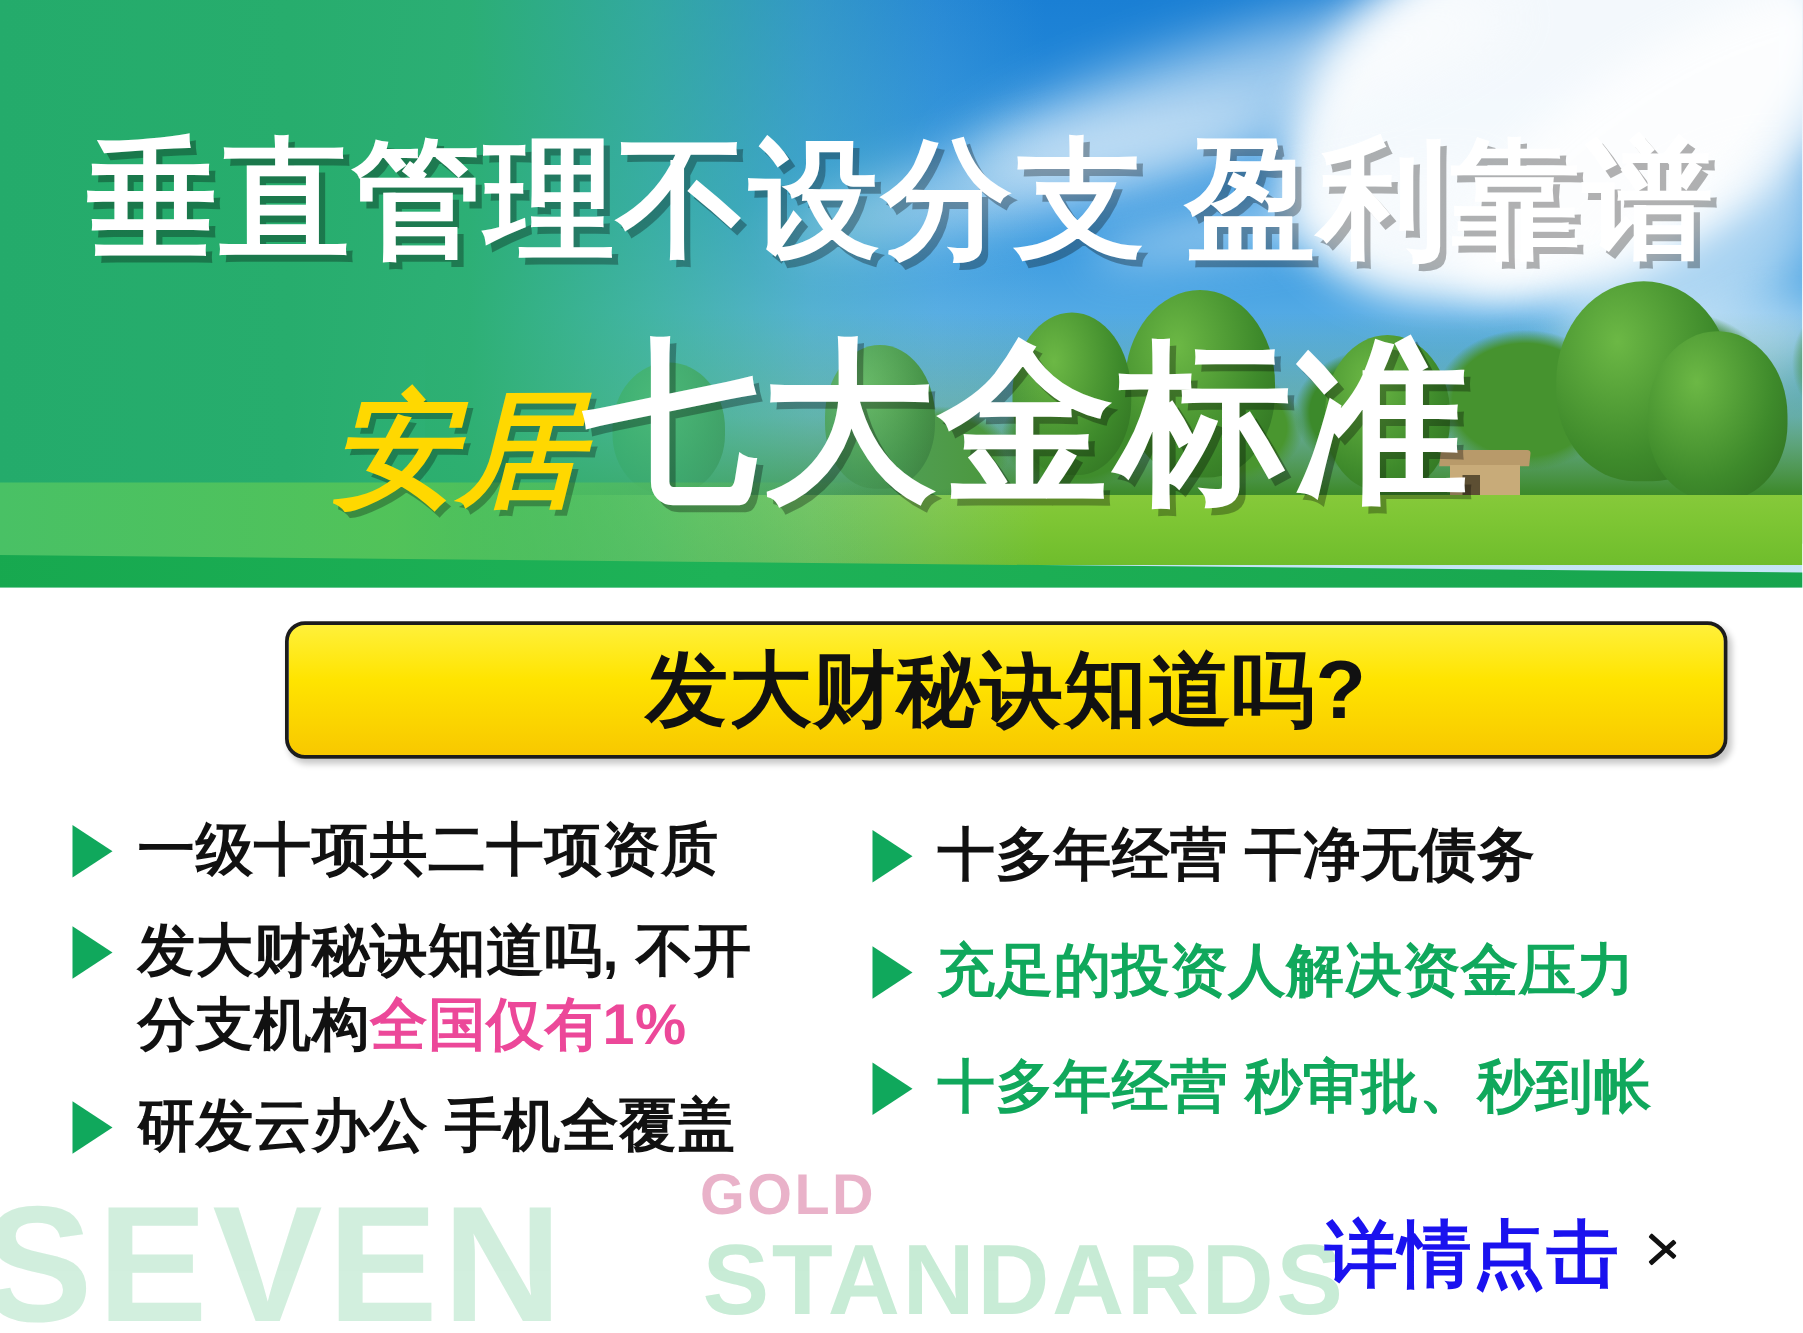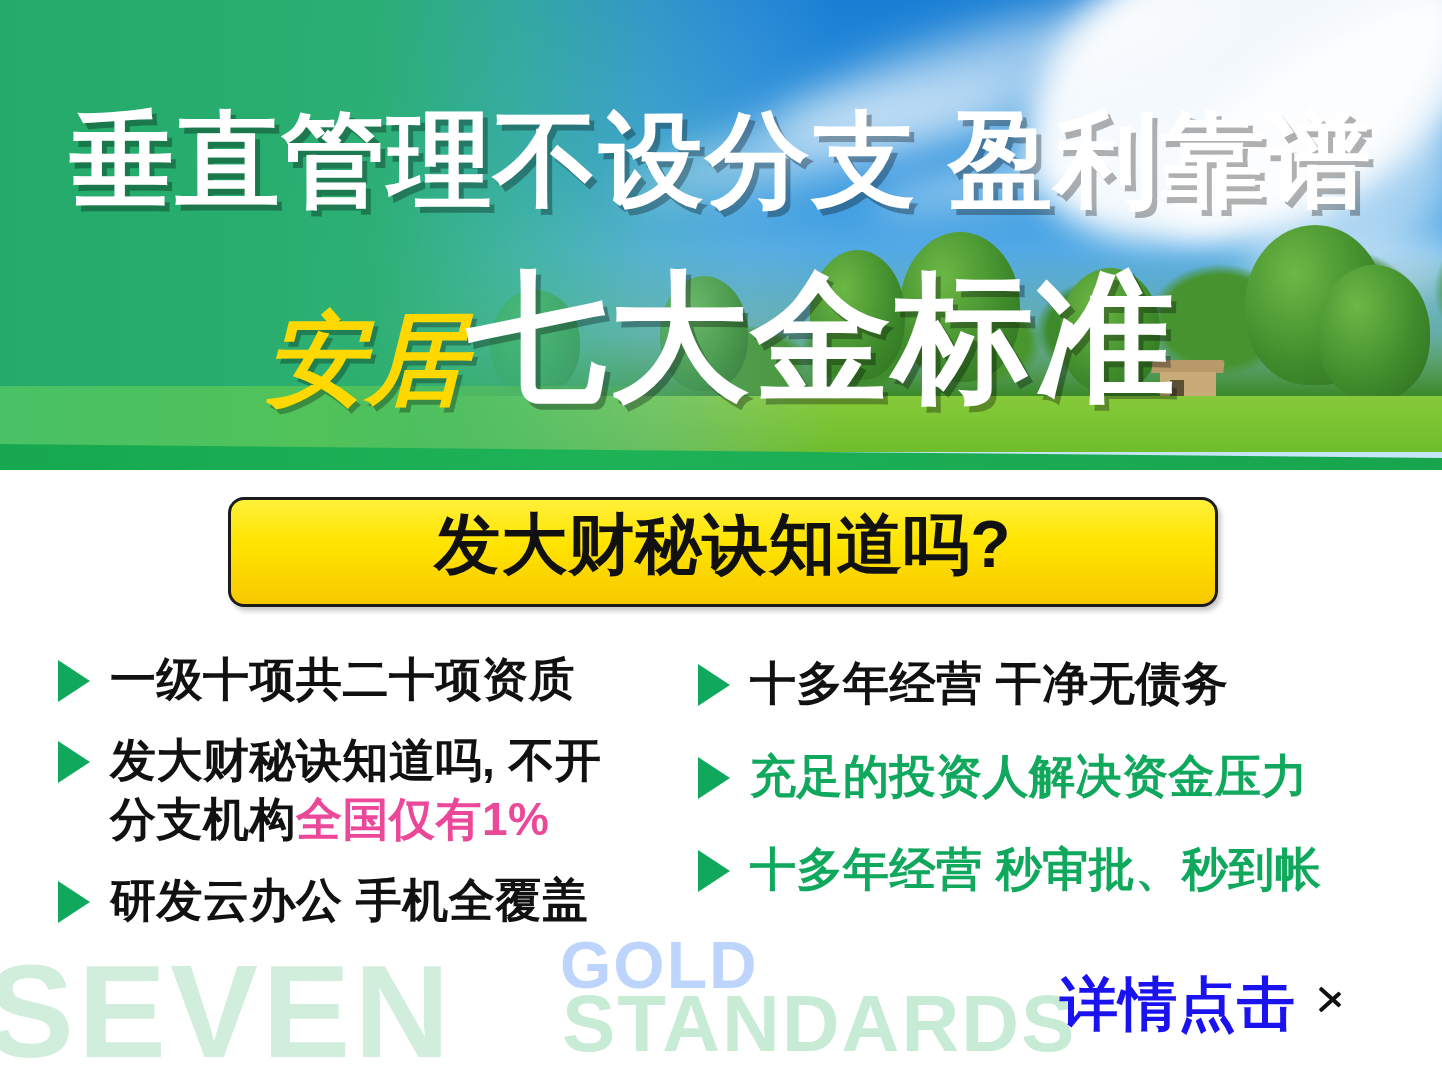--- a/index.html
+++ b/index.html
@@ -205,28 +205,29 @@
     color: #ffffff;
     letter-spacing: 2px;
     text-shadow: 5px 6px 0 rgba(0,0,0,.30);
   }
 
   
   .yellow-box {
     position: absolute;
     left: 228px;
     top: 497px;
-    width: 990px;
+    width: 1154px;
     height: 110px;
     box-sizing: border-box;
     border: 3px solid #1c1c1c;
     border-radius: 16px;
     background: linear-gradient(180deg, #fff03a 0%, #ffe400 42%, #f8c800 100%);
     box-shadow: 3px 4px 5px rgba(0,0,0,.22);
     display: flex;
+    align-items: center;
     justify-content: center;
   }
   .yellow-box .txt {
     font-size: 66px;
     font-weight: bold;
     color: #111111;
     letter-spacing: 1px;
     white-space: nowrap;
   }
 
@@ -247,24 +248,24 @@
     font-weight: bold;
     letter-spacing: 4px;
     color: #8fd6ac;
     opacity: .40;
     line-height: 1;
   }
   .wm-gold {
     position: absolute;
     left: 560px;
     top: -4px;
-    font-size: 66px;
+    font-size: 46px;
     font-weight: bold;
     letter-spacing: 2px;
-    color: #3b82f6;
+    color: #be185d;
     opacity: .33;
     line-height: 1;
   }
   .wm-standards {
     position: absolute;
     left: 562px;
     top: 48px;
     font-size: 80px;
     font-weight: bold;
     letter-spacing: 2px;

